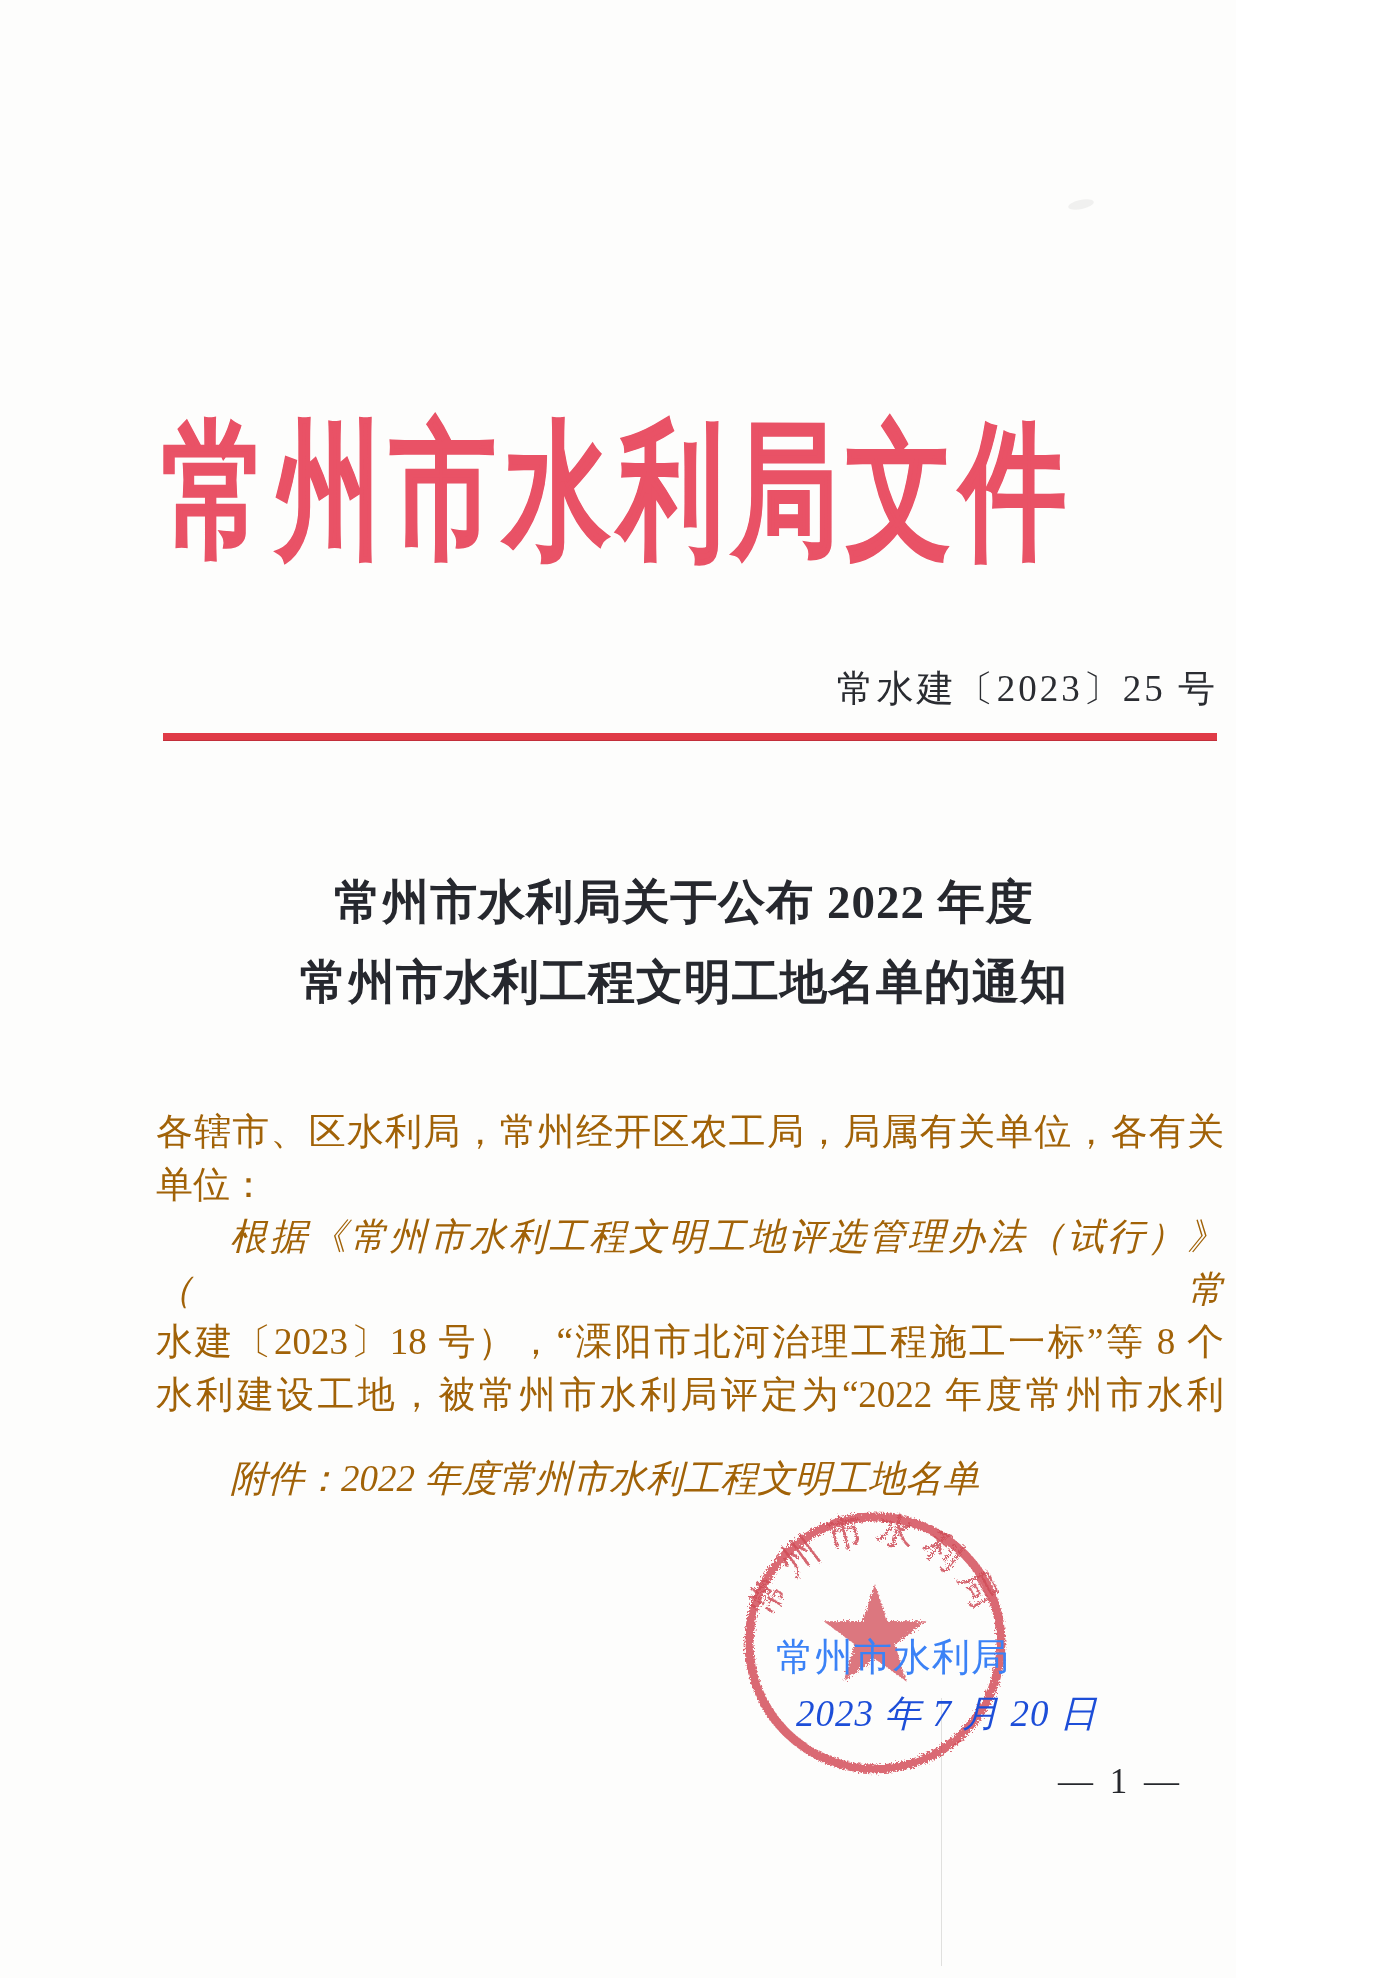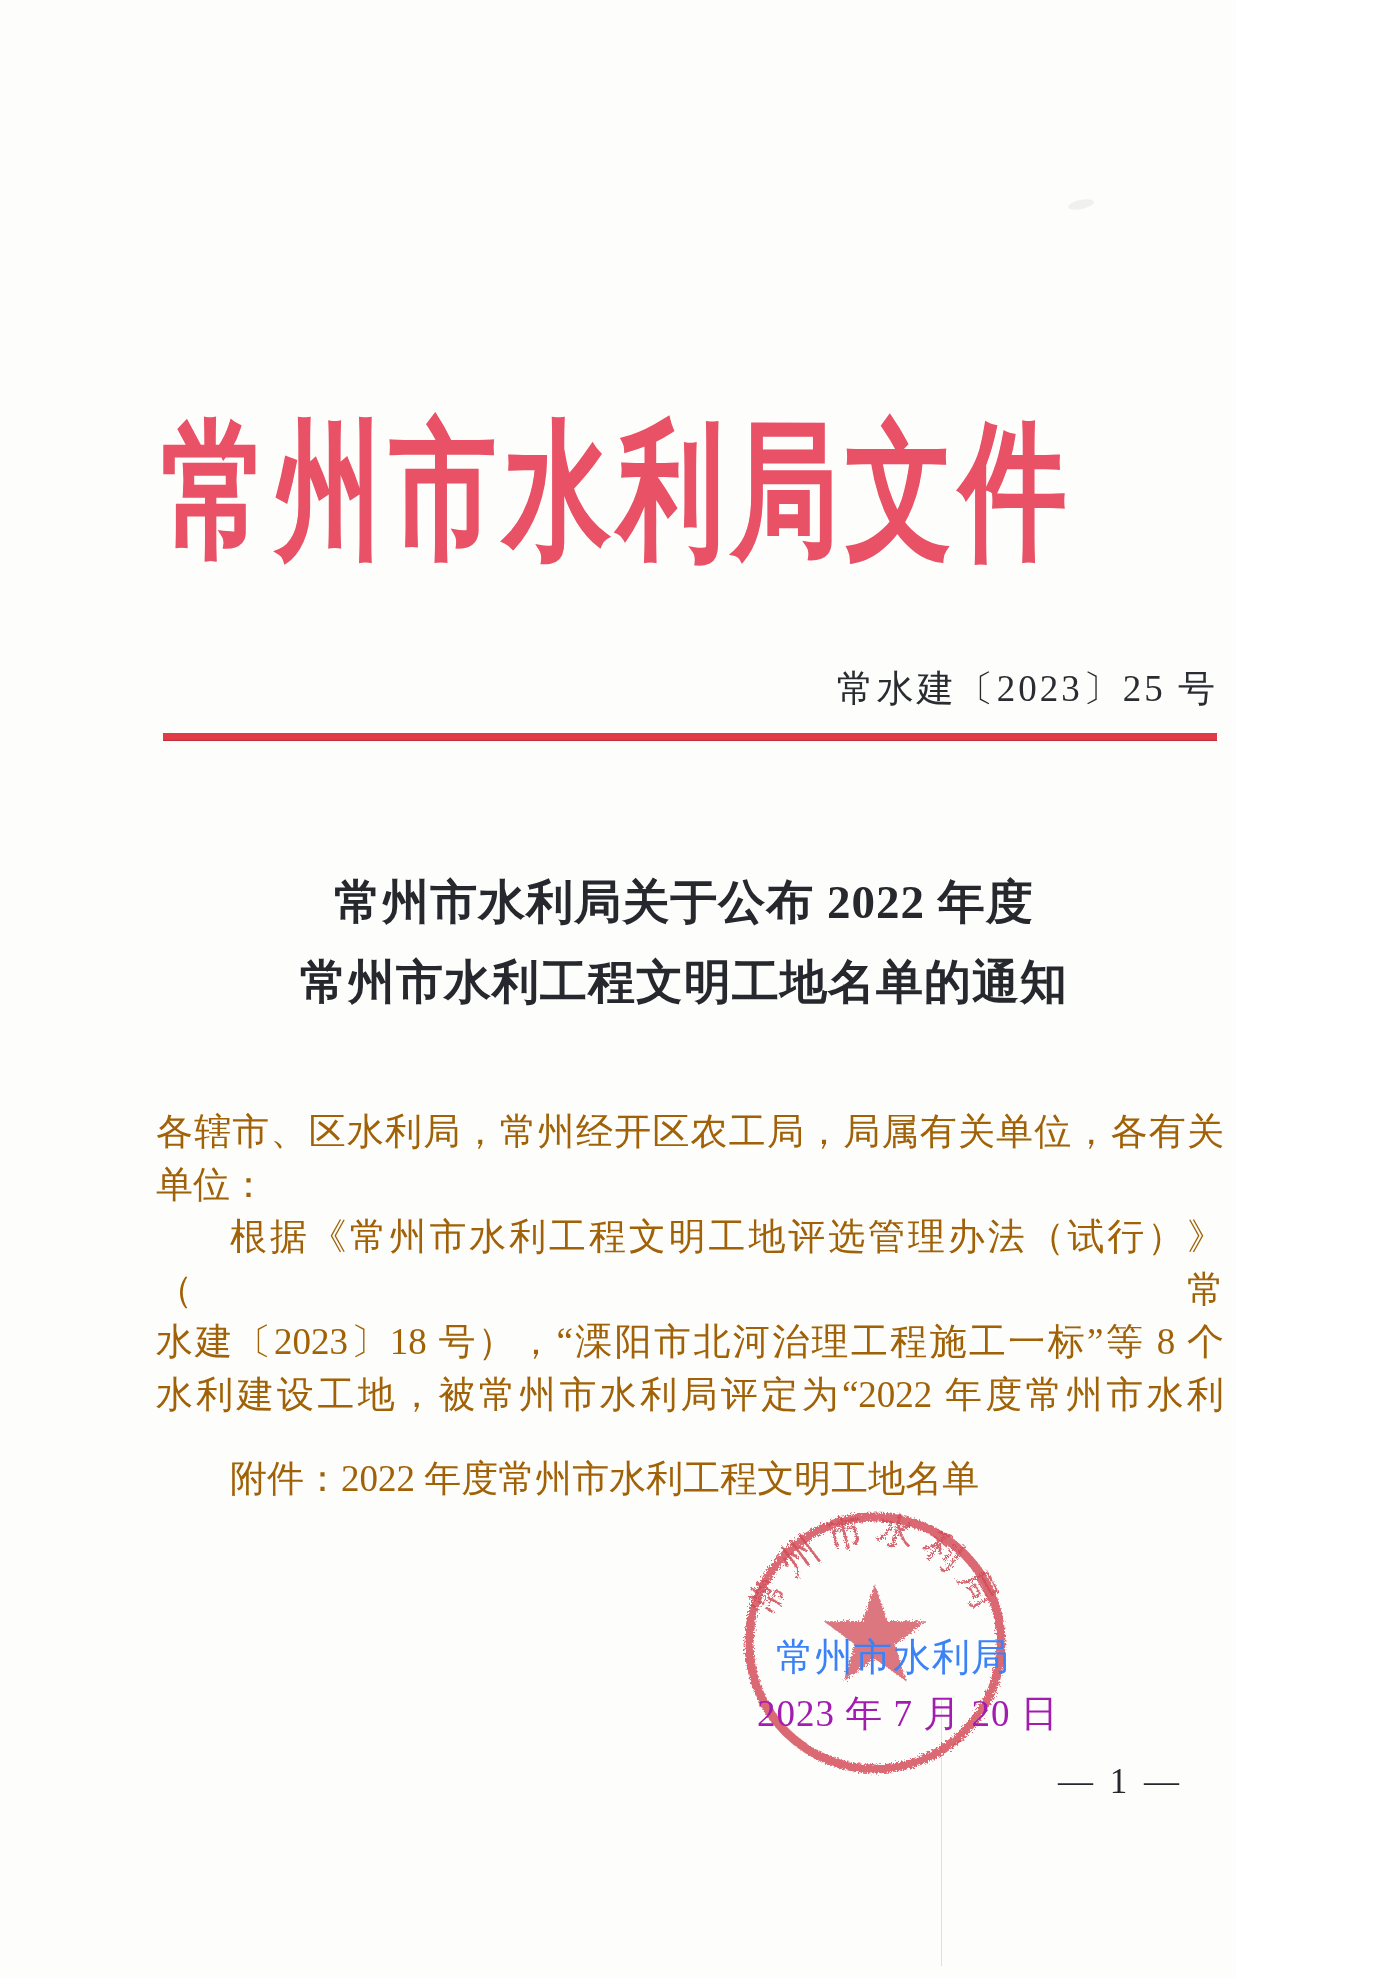--- a/index.html
+++ b/index.html
@@ -76,21 +76,21 @@
     line-height: 52.5px;
     color: #a16207;
     margin-top: 37px;
   }
   .line { white-space: nowrap; }
   .line-just {
     white-space: normal;
     text-align: justify;
     text-align-last: justify;
   }
-  .indent { text-indent: 74px; }
+  .indent { text-indent: 74px; font-style: italic; }
   .attachment { margin-top: 32px; }
 
   
   .seal {
     position: absolute;
     left: 736px;
     top: 1504px;
     width: 278px;
     height: 278px;
     z-index: 1;
@@ -101,27 +101,28 @@
     left: 776px;
     top: 1632px;
     font-size: 38px;
     letter-spacing: 1px;
     color: #3b82f6;
     z-index: 2;
     white-space: nowrap;
   }
   .sig-date {
     position: absolute;
-    left: 757px;
+    left: 796px;
     top: 1689px;
     font-size: 37px;
     letter-spacing: 1px;
-    color: #a21caf;
+    color: #1d4ed8;
     z-index: 2;
     white-space: nowrap;
+    font-style: italic;
   }
 
   .page-number {
     position: absolute;
     left: 1058px;
     top: 1762px;
     font-size: 35px;
     letter-spacing: 4px;
     color: #26282d;
     white-space: nowrap;

